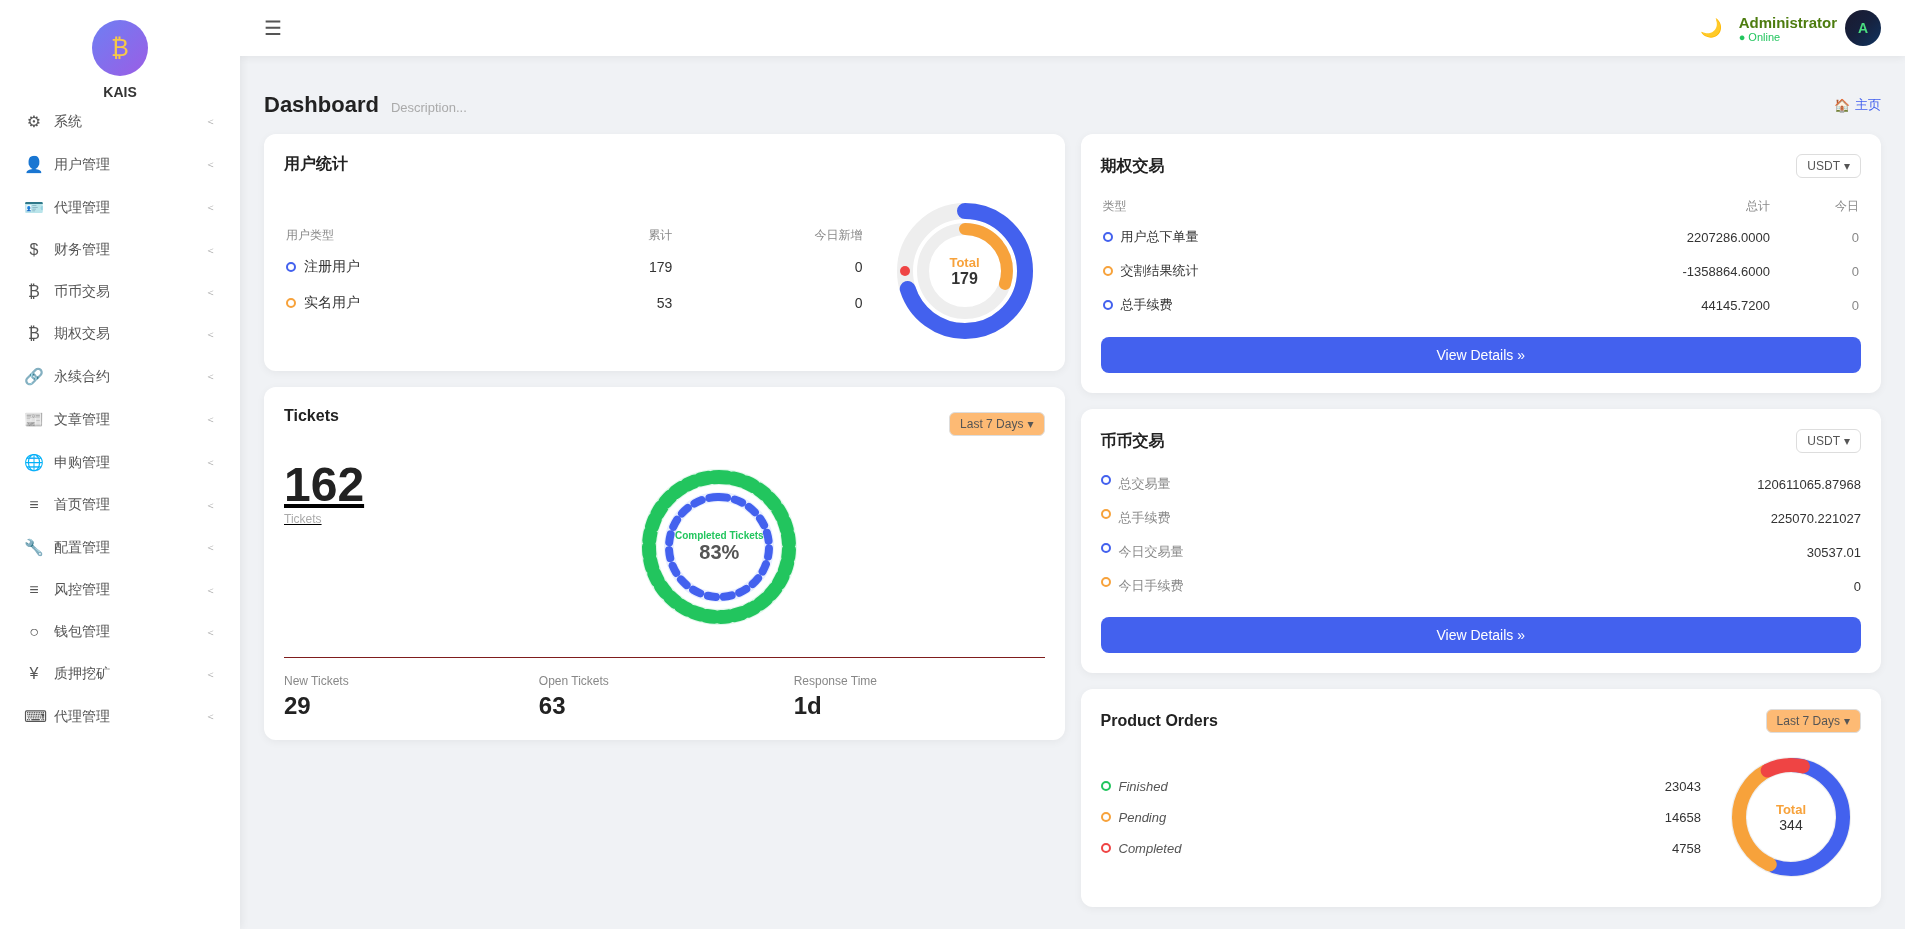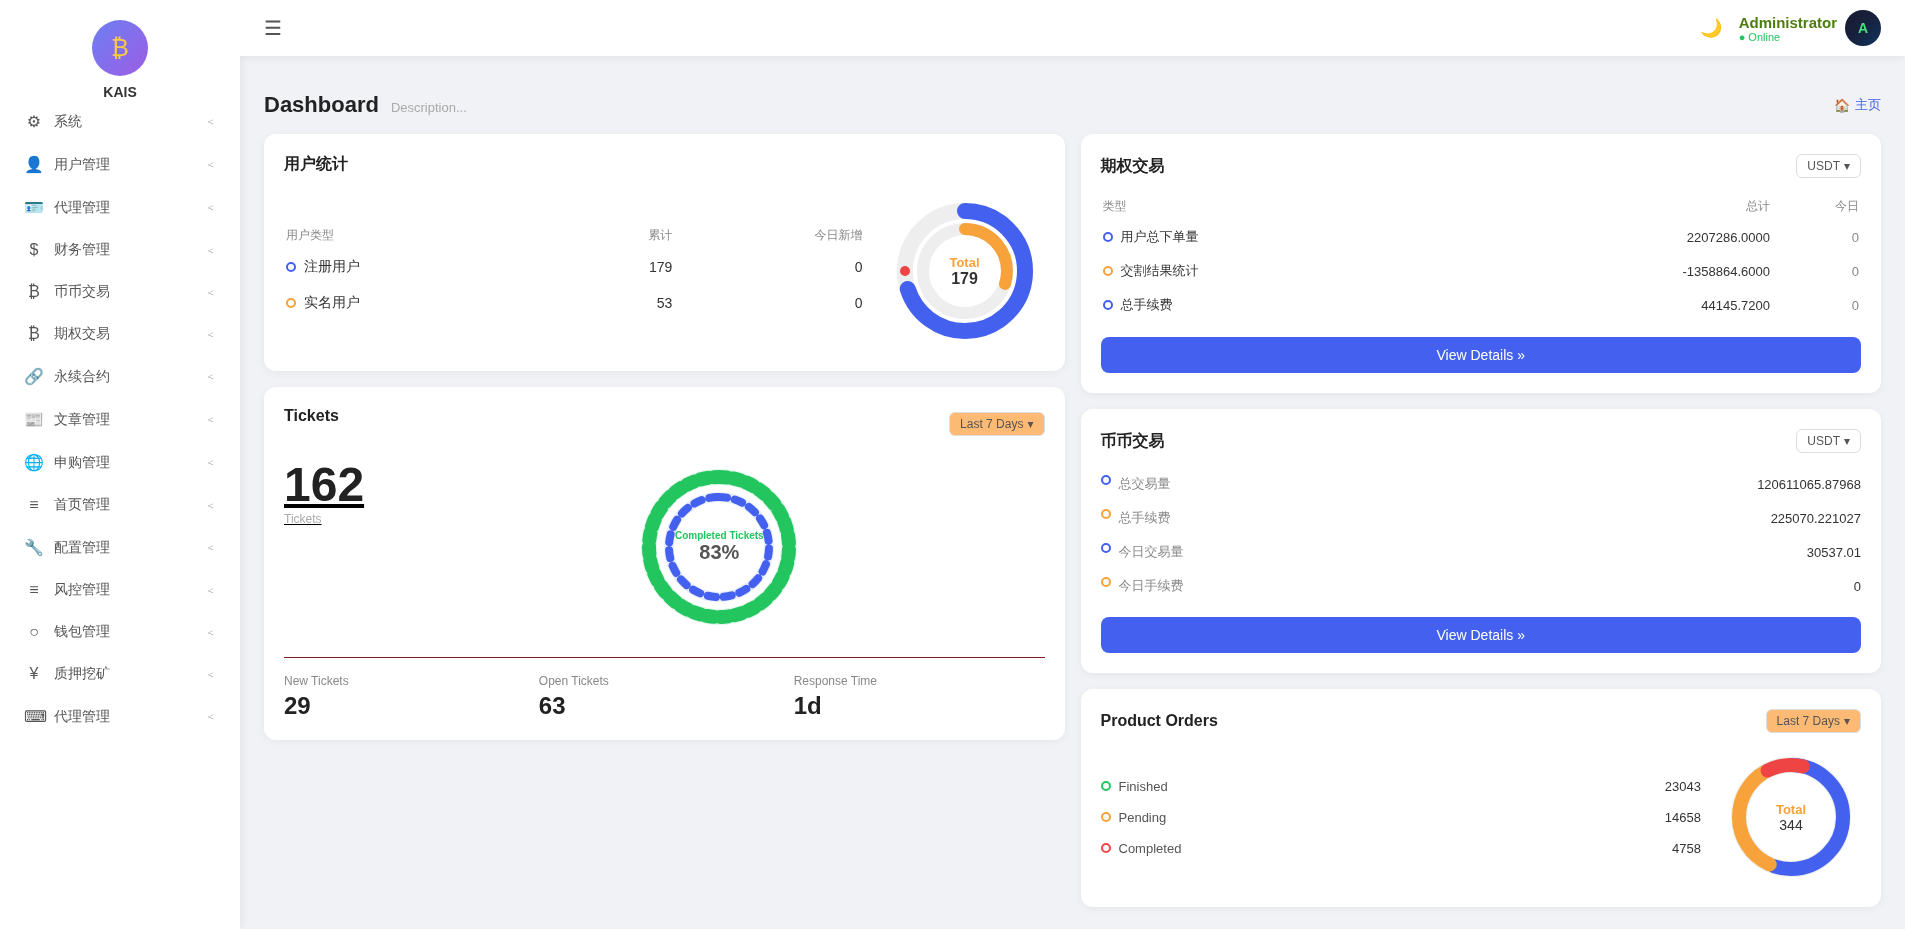--- a/index.html
+++ b/index.html
@@ -145,21 +145,21 @@
     }
 
     .coin-row { display: flex; align-items: center; justify-content: space-between; padding: 8px 0; }
     .coin-row-left { display: flex; align-items: flex-start; gap: 8px; }
     .coin-row-name { font-size: 13px; color: #888; }
     .coin-row-val { font-size: 13px; color: #333; font-weight: 500; text-align: right; }
 
     .product-orders-content { display: flex; align-items: center; gap: 20px; }
     .product-list { flex: 1; }
     .product-row { display: flex; align-items: center; justify-content: space-between; padding: 8px 0; }
-    .product-row-left { display: flex; align-items: center; gap: 8px; }
+    .product-row-left { display: flex; align-items: center; gap: 8px; font-style: italic; }
     .product-row-label { font-size: 13px; color: #555; }
     .product-row-val { font-size: 13px; color: #333; font-weight: 500; }
     .dot-green { border: 2px solid #22c55e; background: transparent; width: 10px; height: 10px; border-radius: 50%; display: inline-block; }
     .dot-yellow { border: 2px solid #f7a23b; background: transparent; width: 10px; height: 10px; border-radius: 50%; display: inline-block; }
     .dot-red { border: 2px solid #ef4444; background: transparent; width: 10px; height: 10px; border-radius: 50%; display: inline-block; }
 
     .product-donut-container { position: relative; width: 140px; height: 140px; }
     .product-donut-center { position: absolute; top: 50%; left: 50%; transform: translate(-50%, -50%); text-align: center; }
     .product-donut-label { font-size: 13px; color: #f7a23b; font-weight: 600; }
     .product-donut-val { font-size: 14px; font-weight: 400; color: #333; }

